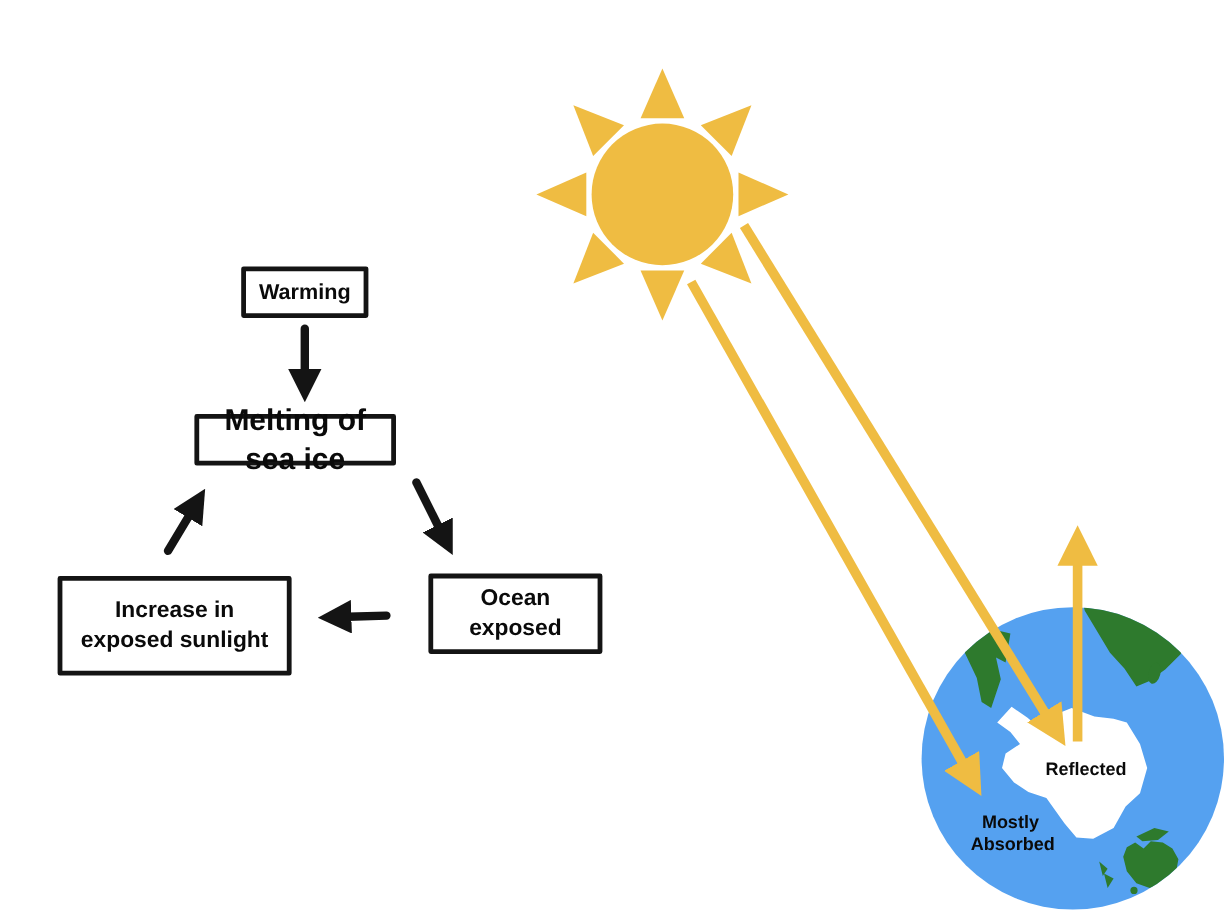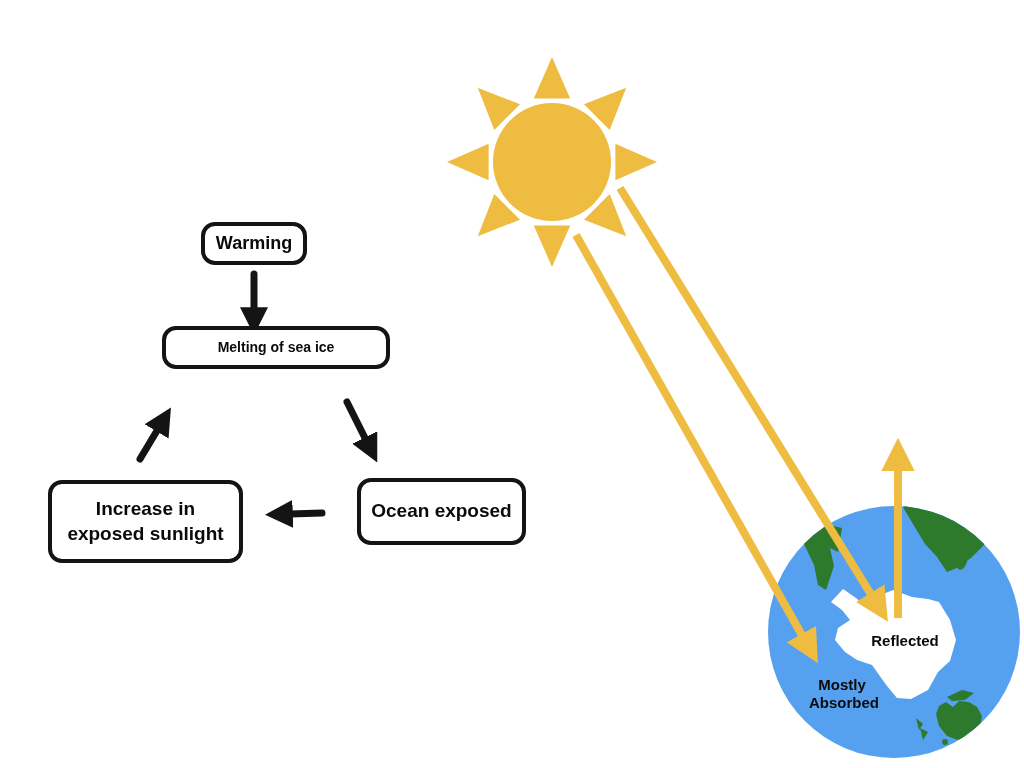--- a/index.html
+++ b/index.html
@@ -8,35 +8,35 @@
     width: 1024px; height: 768px;
     background: #ffffff;
     overflow: hidden;
     font-family: "Liberation Sans", sans-serif;
   }
   #diagram-svg { position:absolute; left:0; top:0; }
   .flow-box {
     position: absolute;
     box-sizing: border-box;
     border: 4px solid #141414;
-    border-radius: 14px;
+    border-radius: 2px;
     background: #ffffff;
     display: flex;
     flex-direction: column;
     align-items: center;
     justify-content: center;
     text-align: center;
     color: #0a0a0a;
     font-weight: bold;
     line-height: 1.3;
   }
   #box-warming  { left:201px; top:222px; width:106px; height:43px; font-size:18px; }
-  #box-melting  { left:162px; top:326px; width:228px; height:43px; font-size:14px; }
+  #box-melting  { left:162px; top:345px; width:168px; height:43px; font-size:25px; }
   #box-increase { left:48px;  top:480px; width:195px; height:83px; font-size:19px; }
-  #box-ocean    { left:357px; top:478px; width:169px; height:67px; font-size:19px; }
+  #box-ocean    { left:357px; top:478px; width:145px; height:67px; font-size:19px; }
   .globe-label {
     font-family: "Liberation Sans", sans-serif;
     font-weight: bold;
     font-size: 15px;
     fill: #0a0a0a;
   }
 </style>
 </head>
 <body>
 

